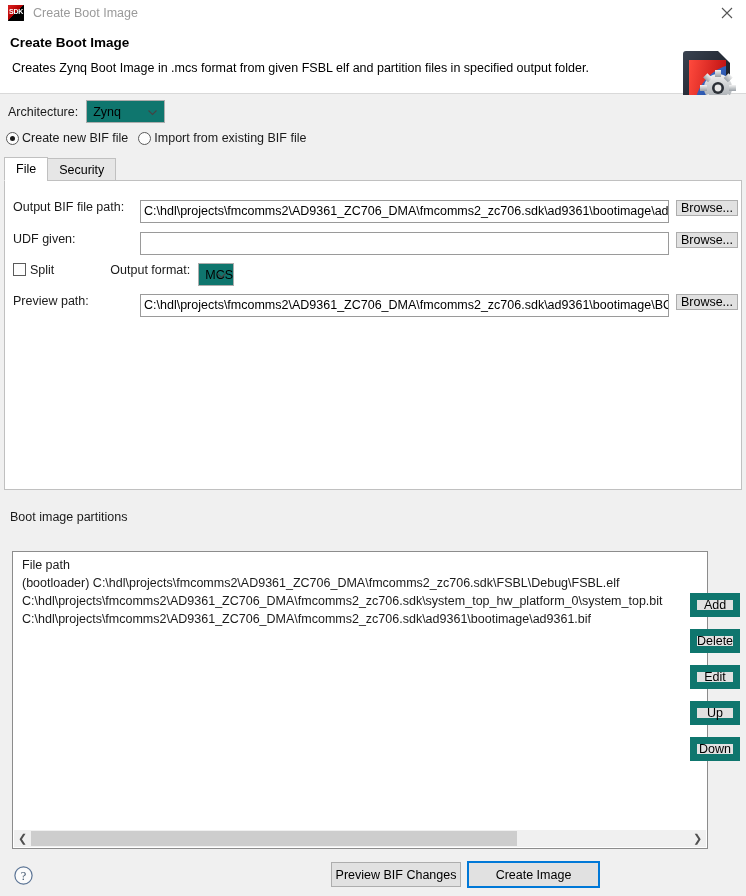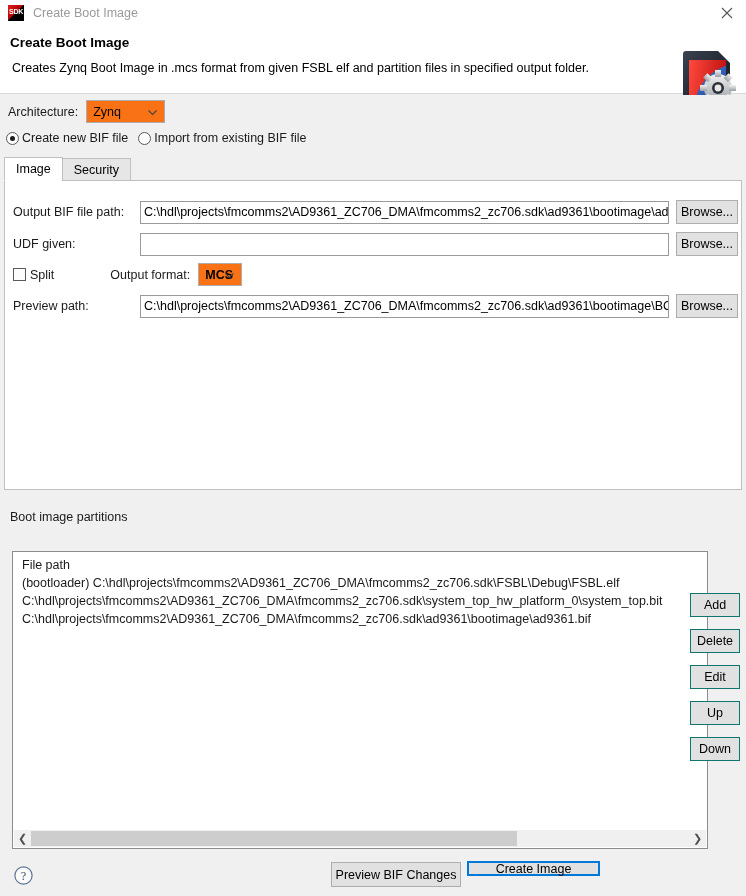--- a/index.html
+++ b/index.html
@@ -113,21 +113,21 @@
     left: 8px; top: 5px;
     display: flex;
     align-items: center;
   }
   .lbl { font-size: 12.5px; color: #1a1a1a; white-space: nowrap; }
 
   .combo {
     margin-left: 8px;
     width: 79px;
     height: 23px;
-    background: #f97316;
+    background: #0f766e;
     border: 1px solid #adadad;
     box-sizing: border-box;
     display: flex;
     align-items: center;
     position: relative;
     cursor: default;
   }
   .combo .combo-val {
     padding-left: 6px;
     font-size: 12.5px;
@@ -210,21 +210,21 @@
     height: 310px;
     background: #ffffff;
     border: 1px solid #c0c0c0;
     box-sizing: border-box;
   }
 
   
   .field-row {
     position: absolute;
     display: flex;
-    align-items: center;
+    align-items: flex-start;
     left: 8px;
   }
   .field-label {
     width: 127px;
     font-size: 12.5px;
     color: #1a1a1a;
   }
   .text-input {
     height: 23px;
     background: #ffffff;
@@ -234,21 +234,21 @@
     font-size: 12.5px;
     color: #000;
     padding: 0 2px 0 3px;
     line-height: 21px;
     white-space: nowrap;
     overflow: hidden;
     cursor: text;
   }
   .browse-btn {
     width: 62px;
-    height: 24px;
+    height: 16px;
     background: #e1e1e1;
     border: 1px solid #adadad;
     box-sizing: border-box;
     font-size: 12.5px;
     color: #000;
     display: flex;
     align-items: center;
     justify-content: center;
     cursor: default;
   }
@@ -323,21 +323,21 @@
   .side-btns {
     position: absolute;
     left: 690px;
     top: 498px;
     width: 50px;
   }
   .side-btn {
     width: 50px;
     height: 24px;
     background: #e1e1e1;
-    border: 1px solid #0f766e;
+    border: 7px solid #0f766e;
     box-sizing: border-box;
     font-size: 12.5px;
     color: #000;
     display: flex;
     align-items: center;
     justify-content: center;
     margin-bottom: 12px;
     cursor: default;
   }
 
@@ -367,21 +367,21 @@
     font-size: 12.5px;
     color: #000;
     display: flex;
     align-items: center;
     justify-content: center;
     cursor: default;
   }
   .footer-btn.default {
     border: 2px solid #0078d7;
     background: #e1e1e1;
-    height: 15px;
+    height: 27px;
   }
 </style>
 </head>
 <body>
 
 <div class="titlebar">
   <div class="sdk-icon">
     <div class="sdk-text">SDK</div>
   </div>
   <div class="title-text">Create Boot Image</div>
@@ -454,21 +454,21 @@
       <span class="lbl">Create new BIF file</span>
     </div>
     <div class="radio-item">
       <span class="radio-dot"></span>
       <span class="lbl">Import from existing BIF file</span>
     </div>
   </div>
 
   <div class="tabs">
     <div class="tab active">
-      <span>Image</span>
+      <span>File</span>
     </div>
     <div class="tab inactive">
       <span>Security</span>
     </div>
   </div>
 
   <div class="tab-panel">
 
     <div class="field-row" style="top:19px;">
       <span class="field-label">Output BIF file path:</span>
@@ -479,21 +479,21 @@
     <div class="field-row" style="top:51px;">
       <span class="field-label">UDF given:</span>
       <div class="text-input" style="width:529px;" placeholder=""></div>
       <div class="browse-btn" style="margin-left:7px;">Browse...</div>
     </div>
 
     <div class="field-row" style="top:82px;">
       <span class="chk"></span>
       <span class="lbl" style="margin-left:4px;">Split</span>
       <span class="lbl" style="margin-left:56px;">Output format:</span>
-      <div class="combo" style="width:44px;font-weight:bold;">
+      <div class="combo" style="width:36px;">
         <span class="combo-val">MCS</span>
         <svg class="chev" width="9" height="6" viewBox="0 0 9 6">
           <path d="M0.5,0.5 L4.5,4.5 L8.5,0.5" stroke="#444" stroke-width="1.1" fill="none"></path>
         </svg>
       </div>
     </div>
 
     <div class="field-row" style="top:113px;">
       <span class="field-label">Preview path:</span>
       <div class="text-input" style="width:529px;">C:\hdl\projects\fmcomms2\AD9361_ZC706_DMA\fmcomms2_zc706.sdk\ad9361\bootimage\BOOT.mcs</div>

